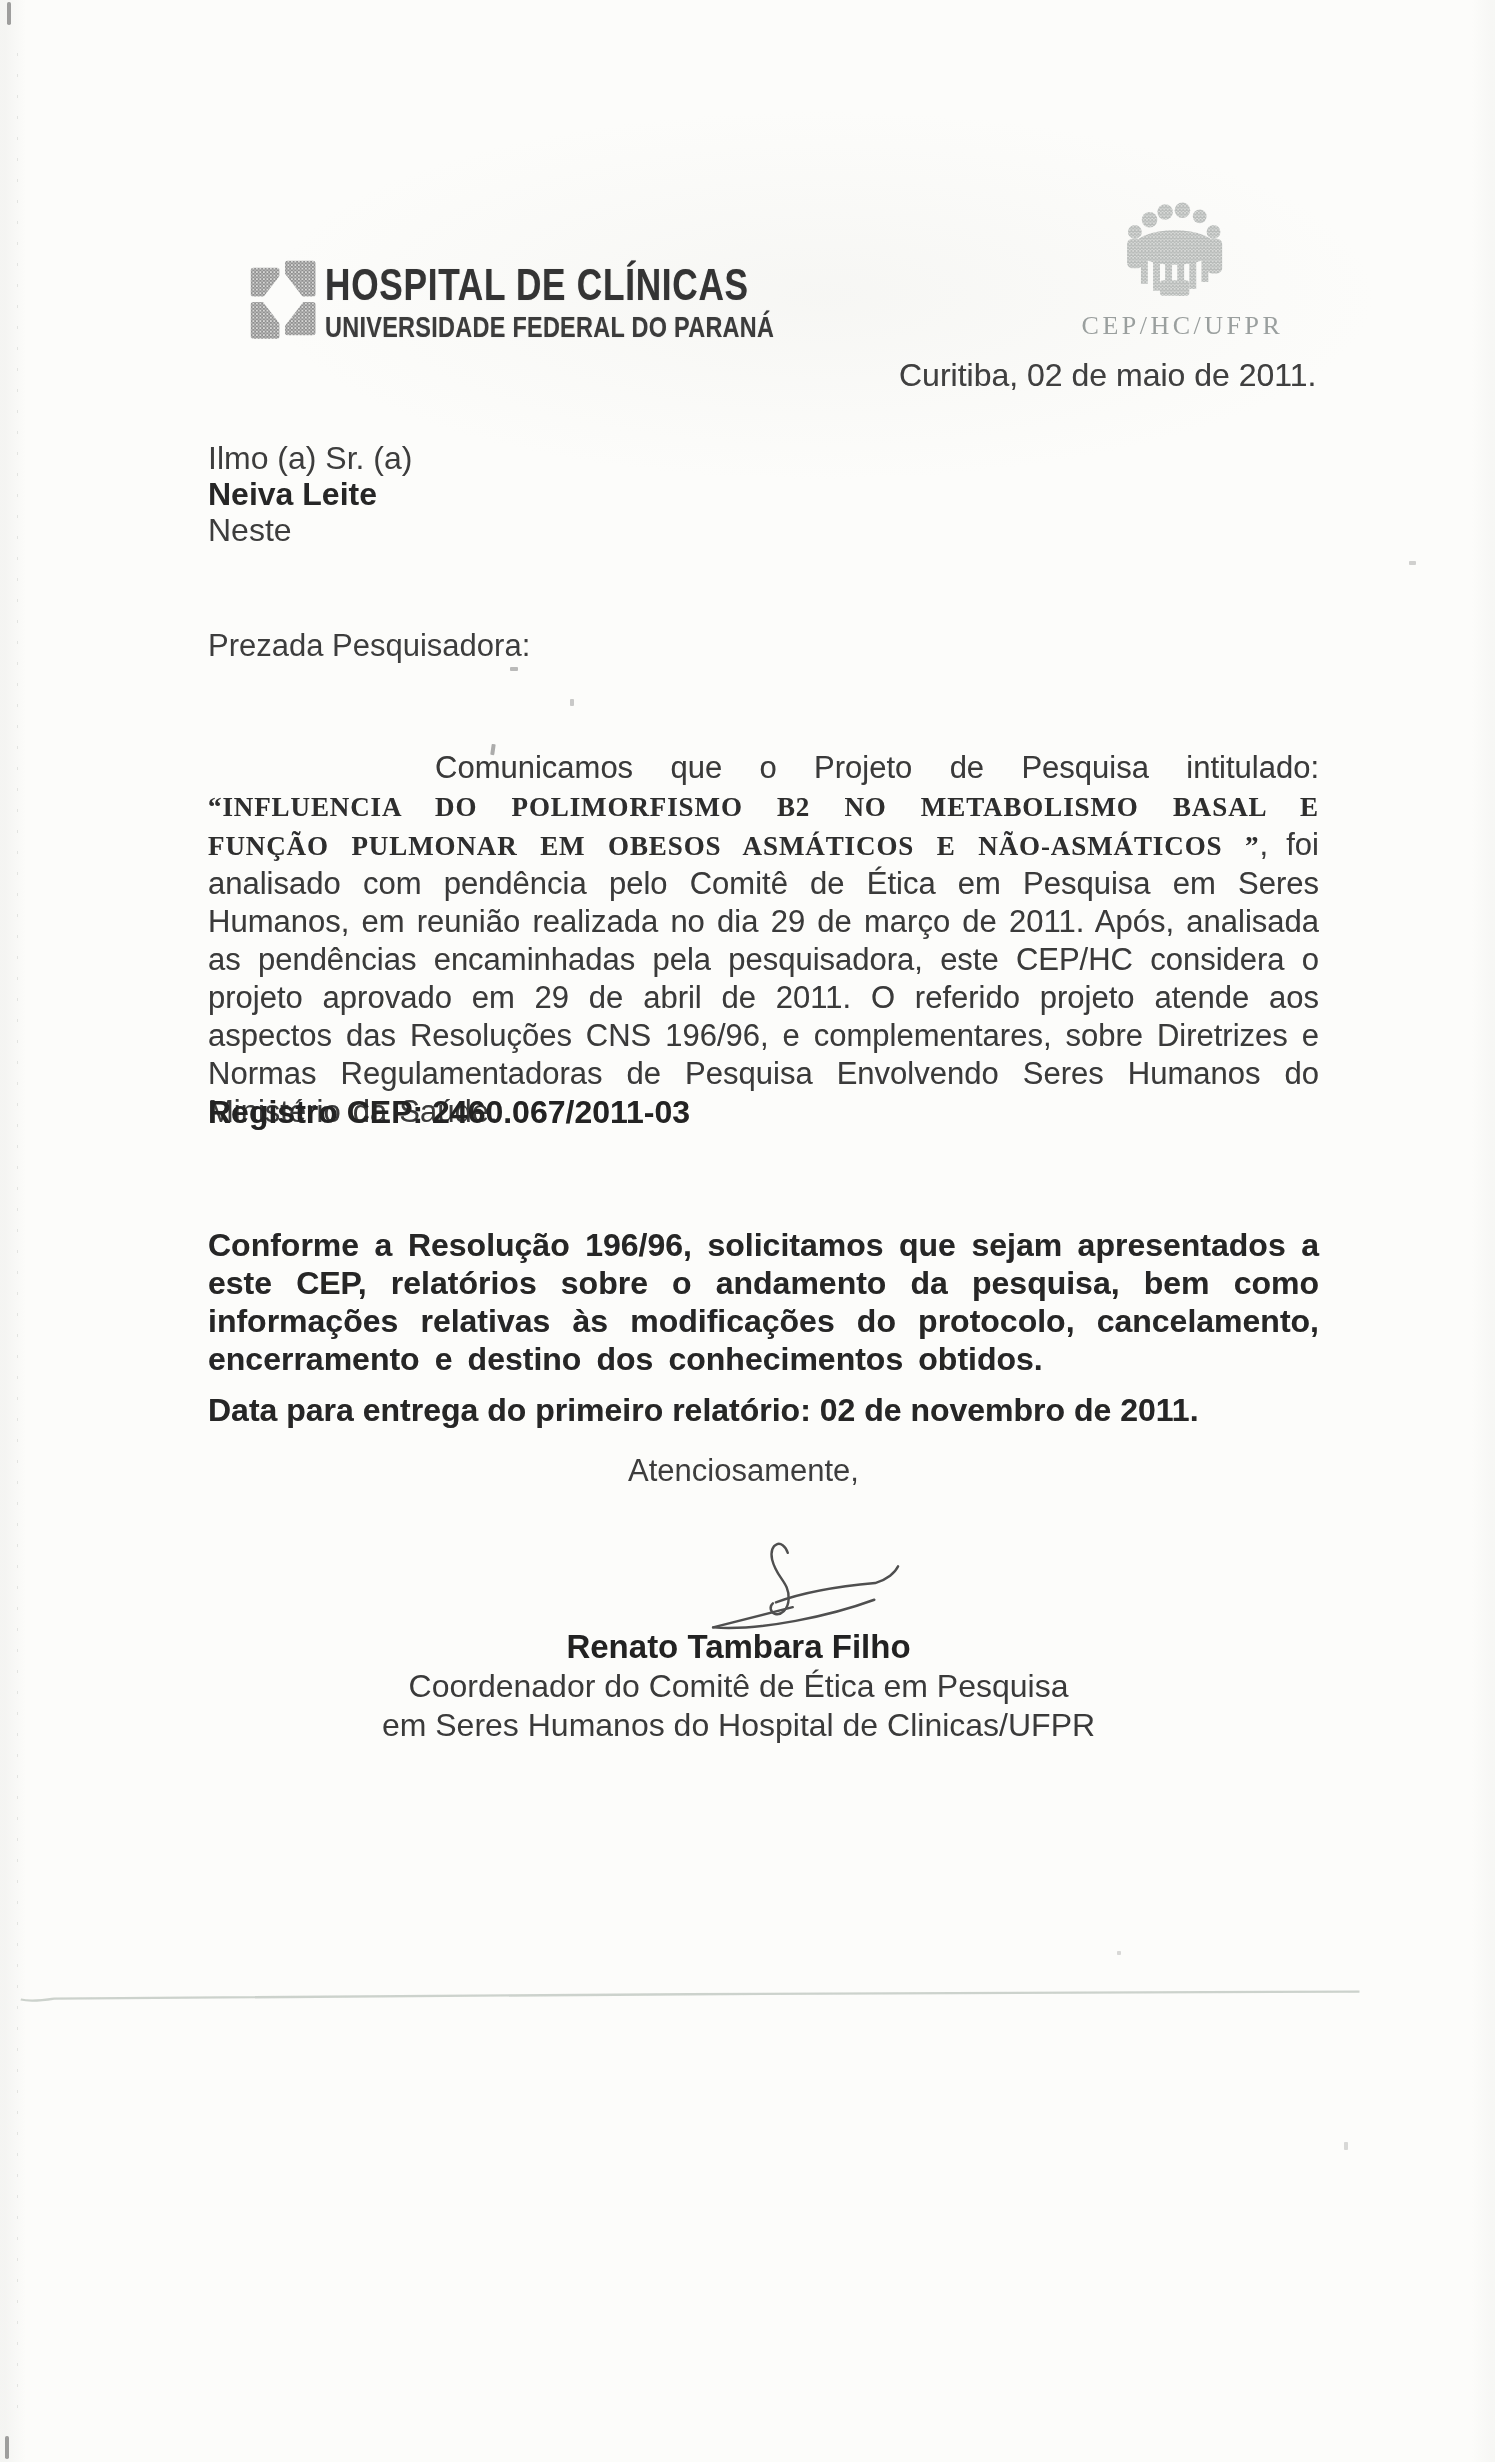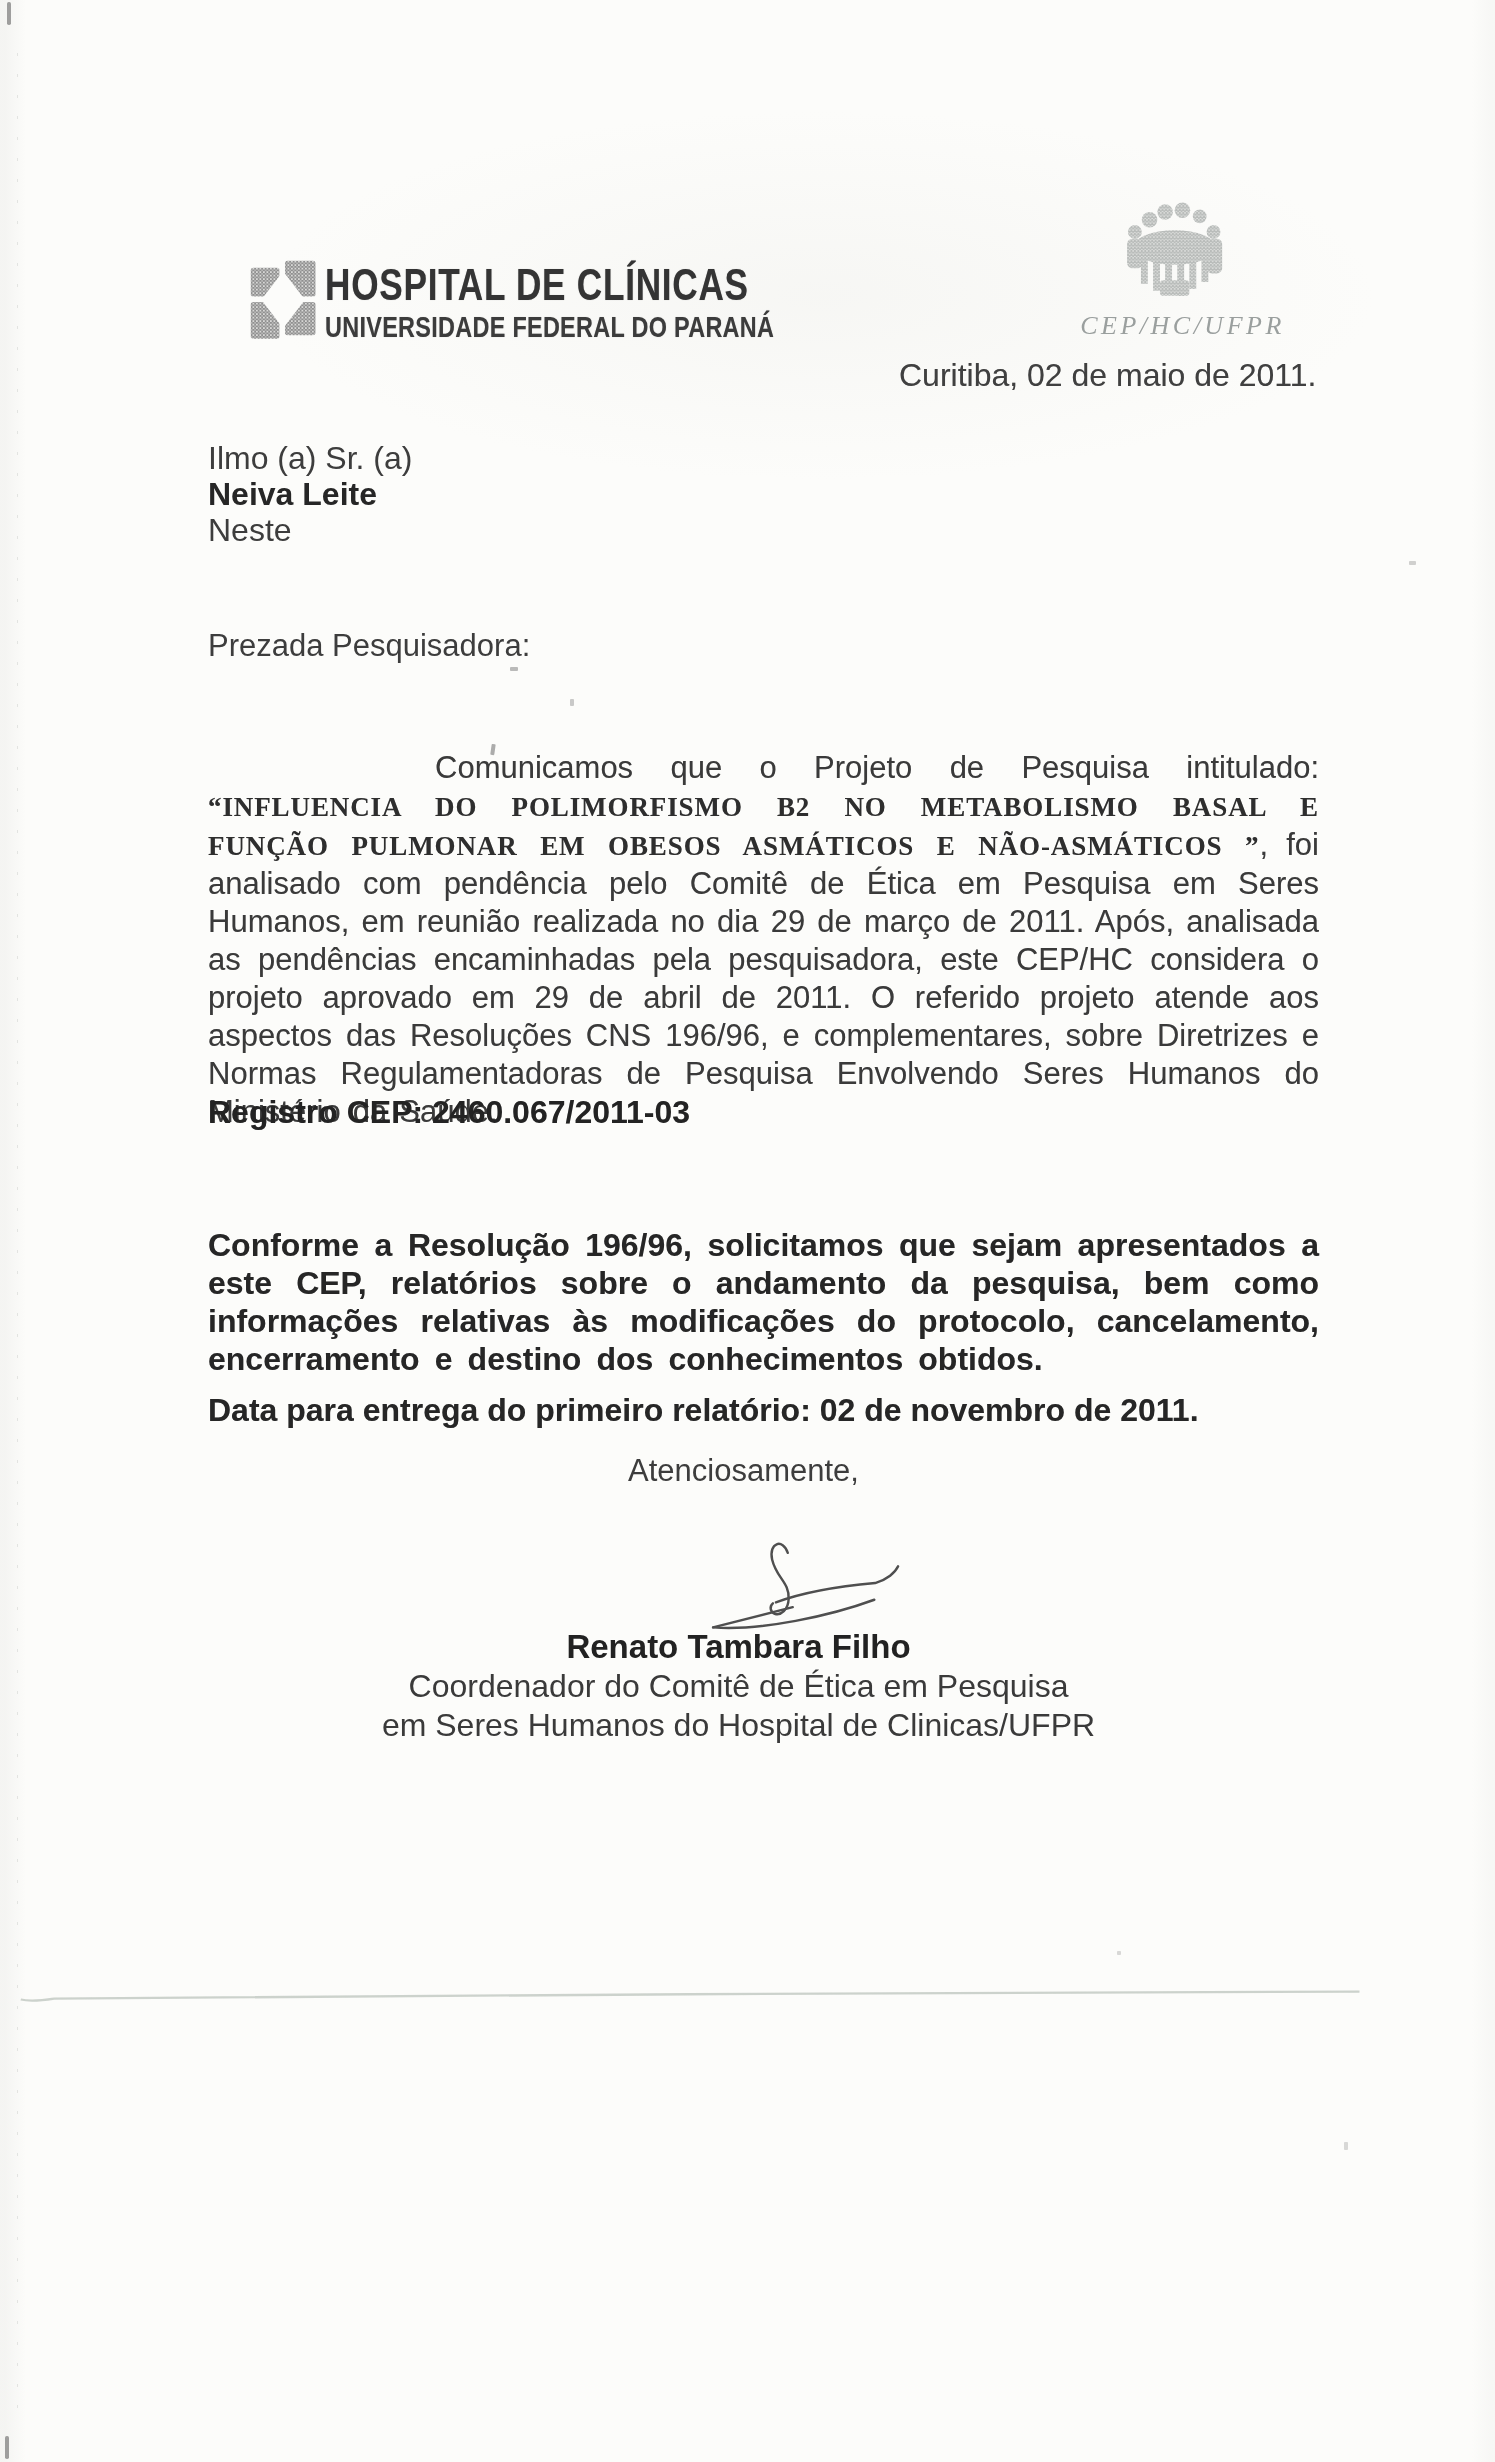--- a/index.html
+++ b/index.html
@@ -25,21 +25,21 @@
   
   .org-logo{position:absolute;left:249px;top:257px;width:70px;height:88px;}
   .org-name{position:absolute;left:325px;top:260px;font-size:44px;font-weight:bold;
     color:#343434;transform:scaleX(.80);transform-origin:left top;white-space:nowrap;
     letter-spacing:0.9px;text-shadow:0 0 0.9px rgba(40,40,40,.4);}
   .org-subtitle{position:absolute;left:325px;top:310px;font-size:30px;font-weight:bold;
     color:#3c3c3c;transform:scaleX(.78);transform-origin:left top;white-space:nowrap;
     letter-spacing:0.4px;text-shadow:0 0 0.9px rgba(40,40,40,.35);}
   .cep-logo{position:absolute;left:1115px;top:197px;width:121px;height:113px;opacity:.85;}
   .cep-label{position:absolute;left:1068px;top:311px;width:229px;text-align:center;
-    font-family:"Liberation Serif", serif;font-size:26px;color:#9a9f9e;letter-spacing:3.5px;white-space:nowrap;font-style:italic;}
+    font-family:"Liberation Serif", serif;font-size:26px;color:#9a9f9e;letter-spacing:3.5px;white-space:nowrap;}
 
   .date-line{position:absolute;left:899px;top:357px;font-size:32px;color:#404040;white-space:nowrap;
     text-shadow:0 0 0.5px rgba(70,70,70,.35);}
 
   .recipient{position:absolute;left:208px;top:440px;font-size:32px;line-height:36px;color:#3d3d3d;}
   .recipient .name{font-weight:bold;color:#262626;}
 
   .greeting{position:absolute;left:208px;top:628px;font-size:31px;color:#3d3d3d;}
 
   .para{position:absolute;left:208px;width:1111px;text-align:justify;

